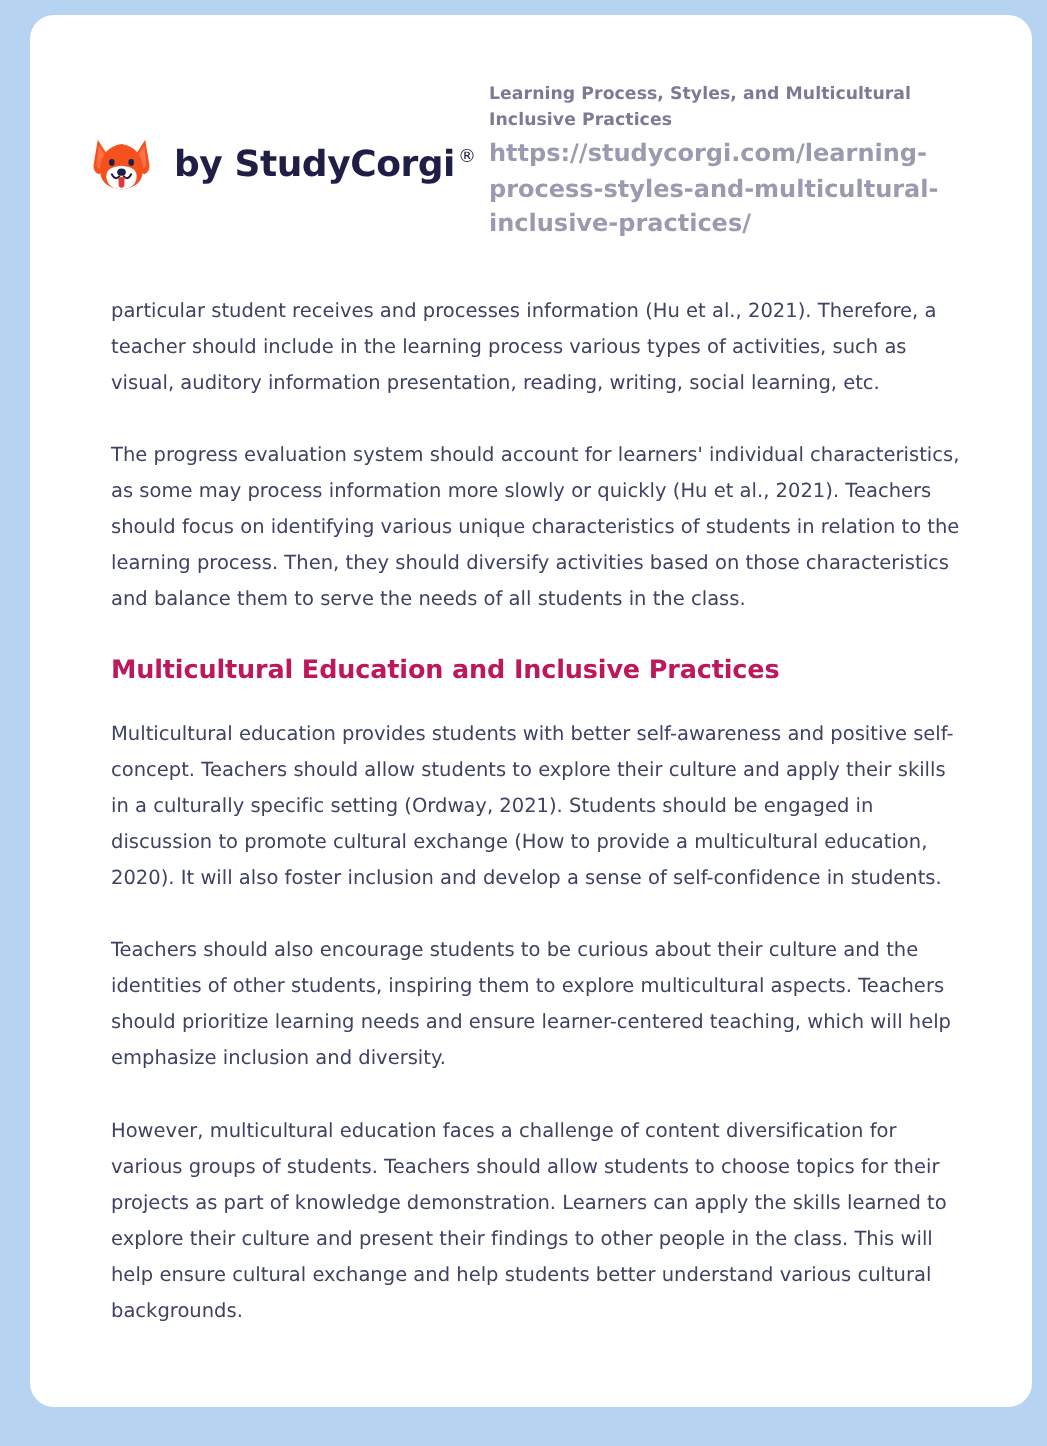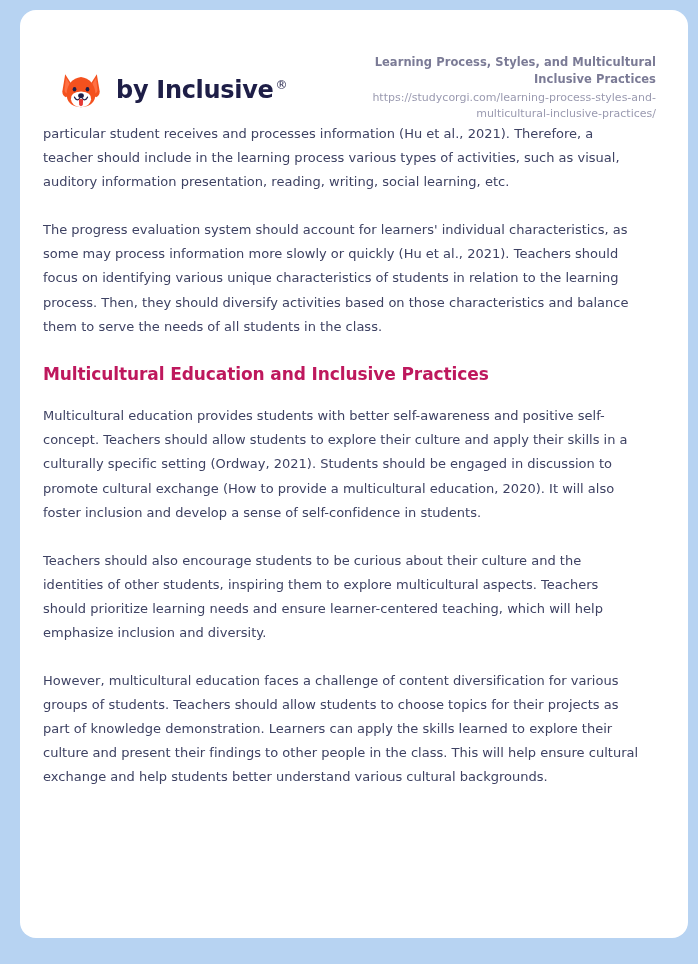--- a/index.html
+++ b/index.html
@@ -49,42 +49,42 @@
     white-space: nowrap;
     position: relative;
   }
   .wordmark .reg {
     font-size: 12px;
     vertical-align: super;
     font-weight: normal;
     margin-left: 2px;
   }
   .header-meta {
-    text-align: right;
     max-width: 330px;
     margin-top: -4px;
   }
   .header-title {
     font-size: 11.5px;
     font-weight: bold;
     color: #7b7b96;
     line-height: 1.45;
     letter-spacing: 0.05px;
   }
   .header-url {
-    font-size: 11px;
-    font-weight: normal;
+    font-size: 16px;
+    font-weight: bold;
     color: #9a9ab0;
     line-height: 1.45;
     margin-top: 3px;
     word-break: break-word;
   }
   
   .doc-body {
-    padding: 0 46px 0 23px;
+    padding: 0 46px 0 54px;
+    margin-top: 36px;
   }
   .para {
     font-size: 13px;
     line-height: 1.85;
     color: #3e4263;
     margin: 0 0 24px 0;
     letter-spacing: 0.01px;
   }
   .section-heading {
     font-size: 17px;
@@ -121,21 +121,21 @@
         <ellipse cx="23" cy="31" rx="2.6" ry="3.1" fill="#1e1e47"></ellipse>
         <ellipse cx="41" cy="31" rx="2.6" ry="3.1" fill="#1e1e47"></ellipse>
 
         <ellipse cx="32" cy="40" rx="4" ry="3.4" fill="#1e1e47"></ellipse>
 
         <path d="M23 42 Q26 48 30 44" stroke="#1e1e47" stroke-width="1.8" fill="none" stroke-linecap="round"></path>
         <path d="M41 42 Q38 48 34 44" stroke="#1e1e47" stroke-width="1.8" fill="none" stroke-linecap="round"></path>
 
         <path d="M29 45 Q32 44 35 45 L34.5 53 Q32 56 29.5 53 Z" fill="#e53935"></path>
       </svg>
-      <div class="wordmark"><span>by Inclusive</span><span class="reg">®</span></div>
+      <div class="wordmark"><span>by StudyCorgi</span><span class="reg">®</span></div>
     </div>
 
     <div class="header-meta">
       <div class="header-title">Learning Process, Styles, and Multicultural Inclusive Practices</div>
       <div class="header-url">https://studycorgi.com/learning-process-styles-and-multicultural-inclusive-practices/</div>
     </div>
 
   </div>
 
   <div class="doc-body">

